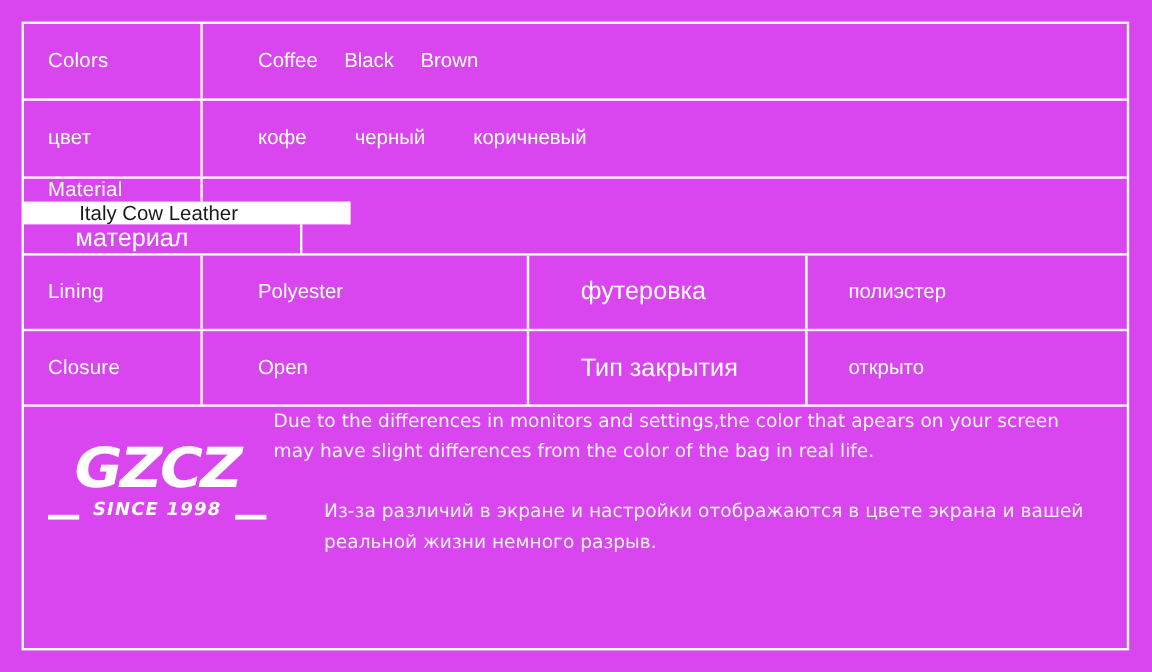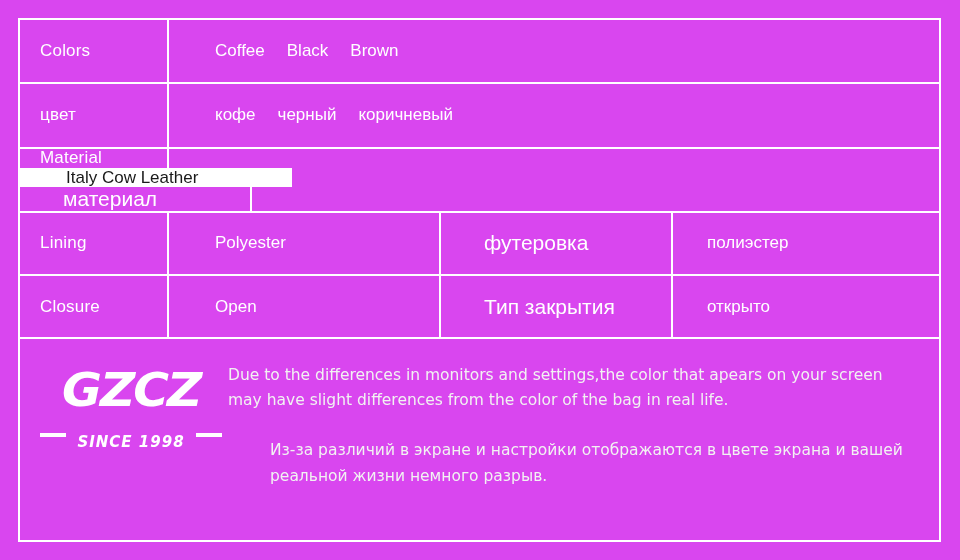--- a/index.html
+++ b/index.html
@@ -86,21 +86,21 @@
     background: #ffffff;
     color: #1a1a1a;
   }
 
   .vals {
     display: flex;
     align-items: center;
     gap: 22px;
     padding-left: 26px;
   }
-  .vals.ru { gap: 22px; }
+  .vals.ru { gap: 40px; }
   .vals span { white-space: nowrap; }
 
   
   .note-inner {
     display: flex;
     align-items: flex-start;
     width: 100%;
     height: 100%;
     padding: 0;
     box-sizing: border-box;
@@ -120,44 +120,43 @@
     font-size: 46px;
     font-weight: bold;
     font-style: italic;
     color: #ffffff;
     letter-spacing: -2px;
     line-height: 1;
     transform: scaleX(1.06);
   }
   .logo-sub {
     display: flex;
-    align-items: flex-start;
+    align-items: flex-end;
     gap: 11px;
-    margin-top: 20px;
+    margin-top: 2px;
     width: 100%;
     justify-content: center;
   }
   .logo-rule {
     display: block;
     width: 26px;
     height: 4px;
     background: #ffffff;
   }
   .logo-since {
     font-family: "DejaVu Sans", sans-serif;
     font-size: 15px;
     font-weight: bold;
     font-style: italic;
     color: #ffffff;
     letter-spacing: 1px;
     white-space: nowrap;
   }
   .note-text {
     flex: 1;
-    padding-top: 24px;
     padding-right: 30px;
     color: #ffffff;
   }
   .note-p {
     font-family: "DejaVu Sans", sans-serif;
     font-size: 15.5px;
     line-height: 1.62;
     margin: 0;
     color: #f2f2f2;
   }

